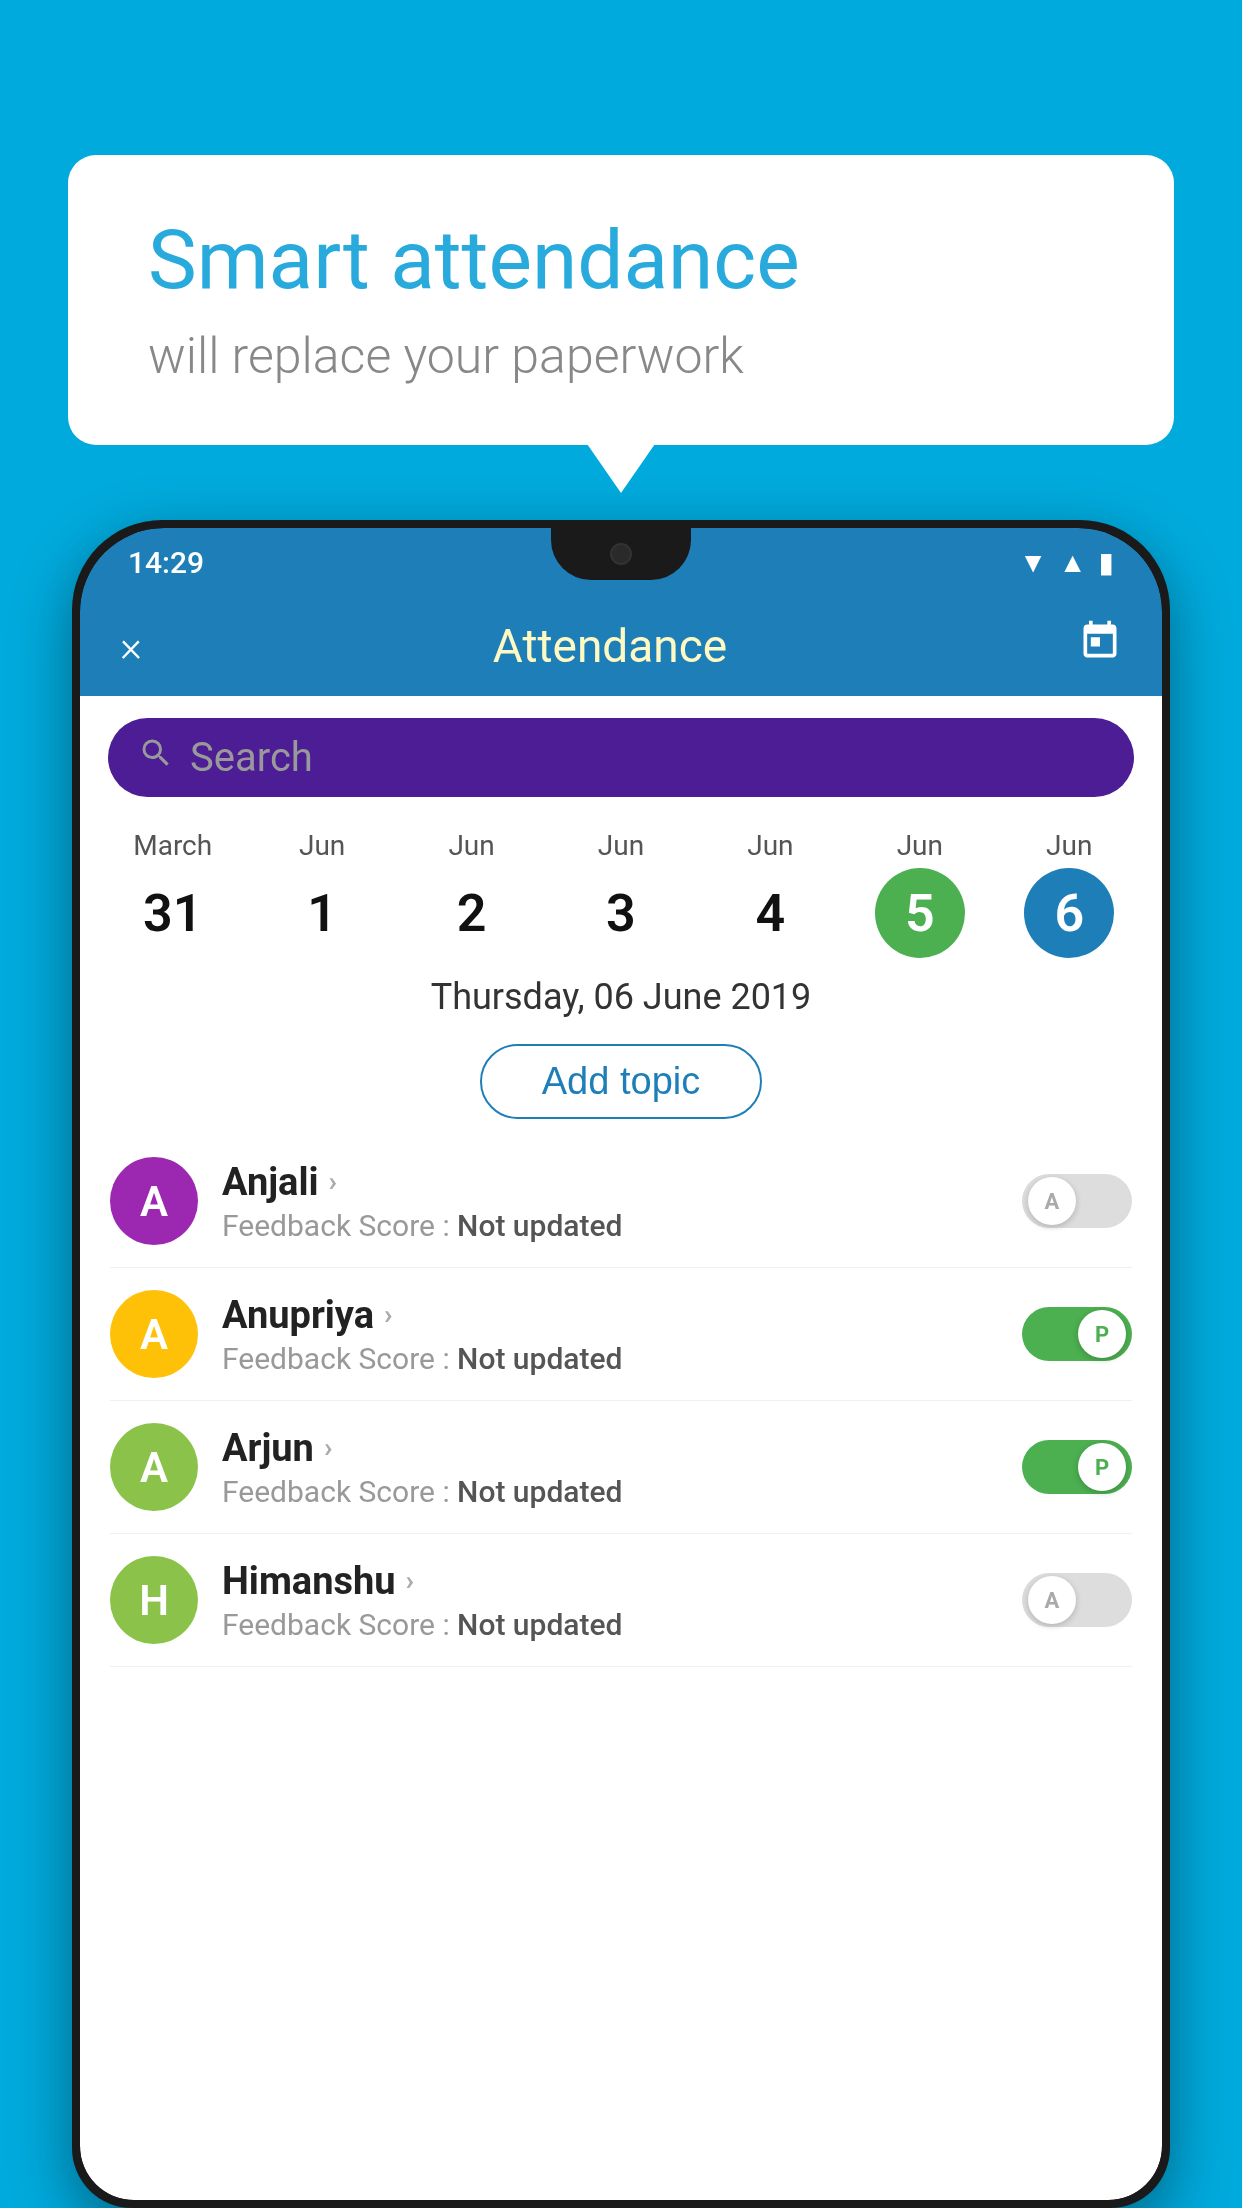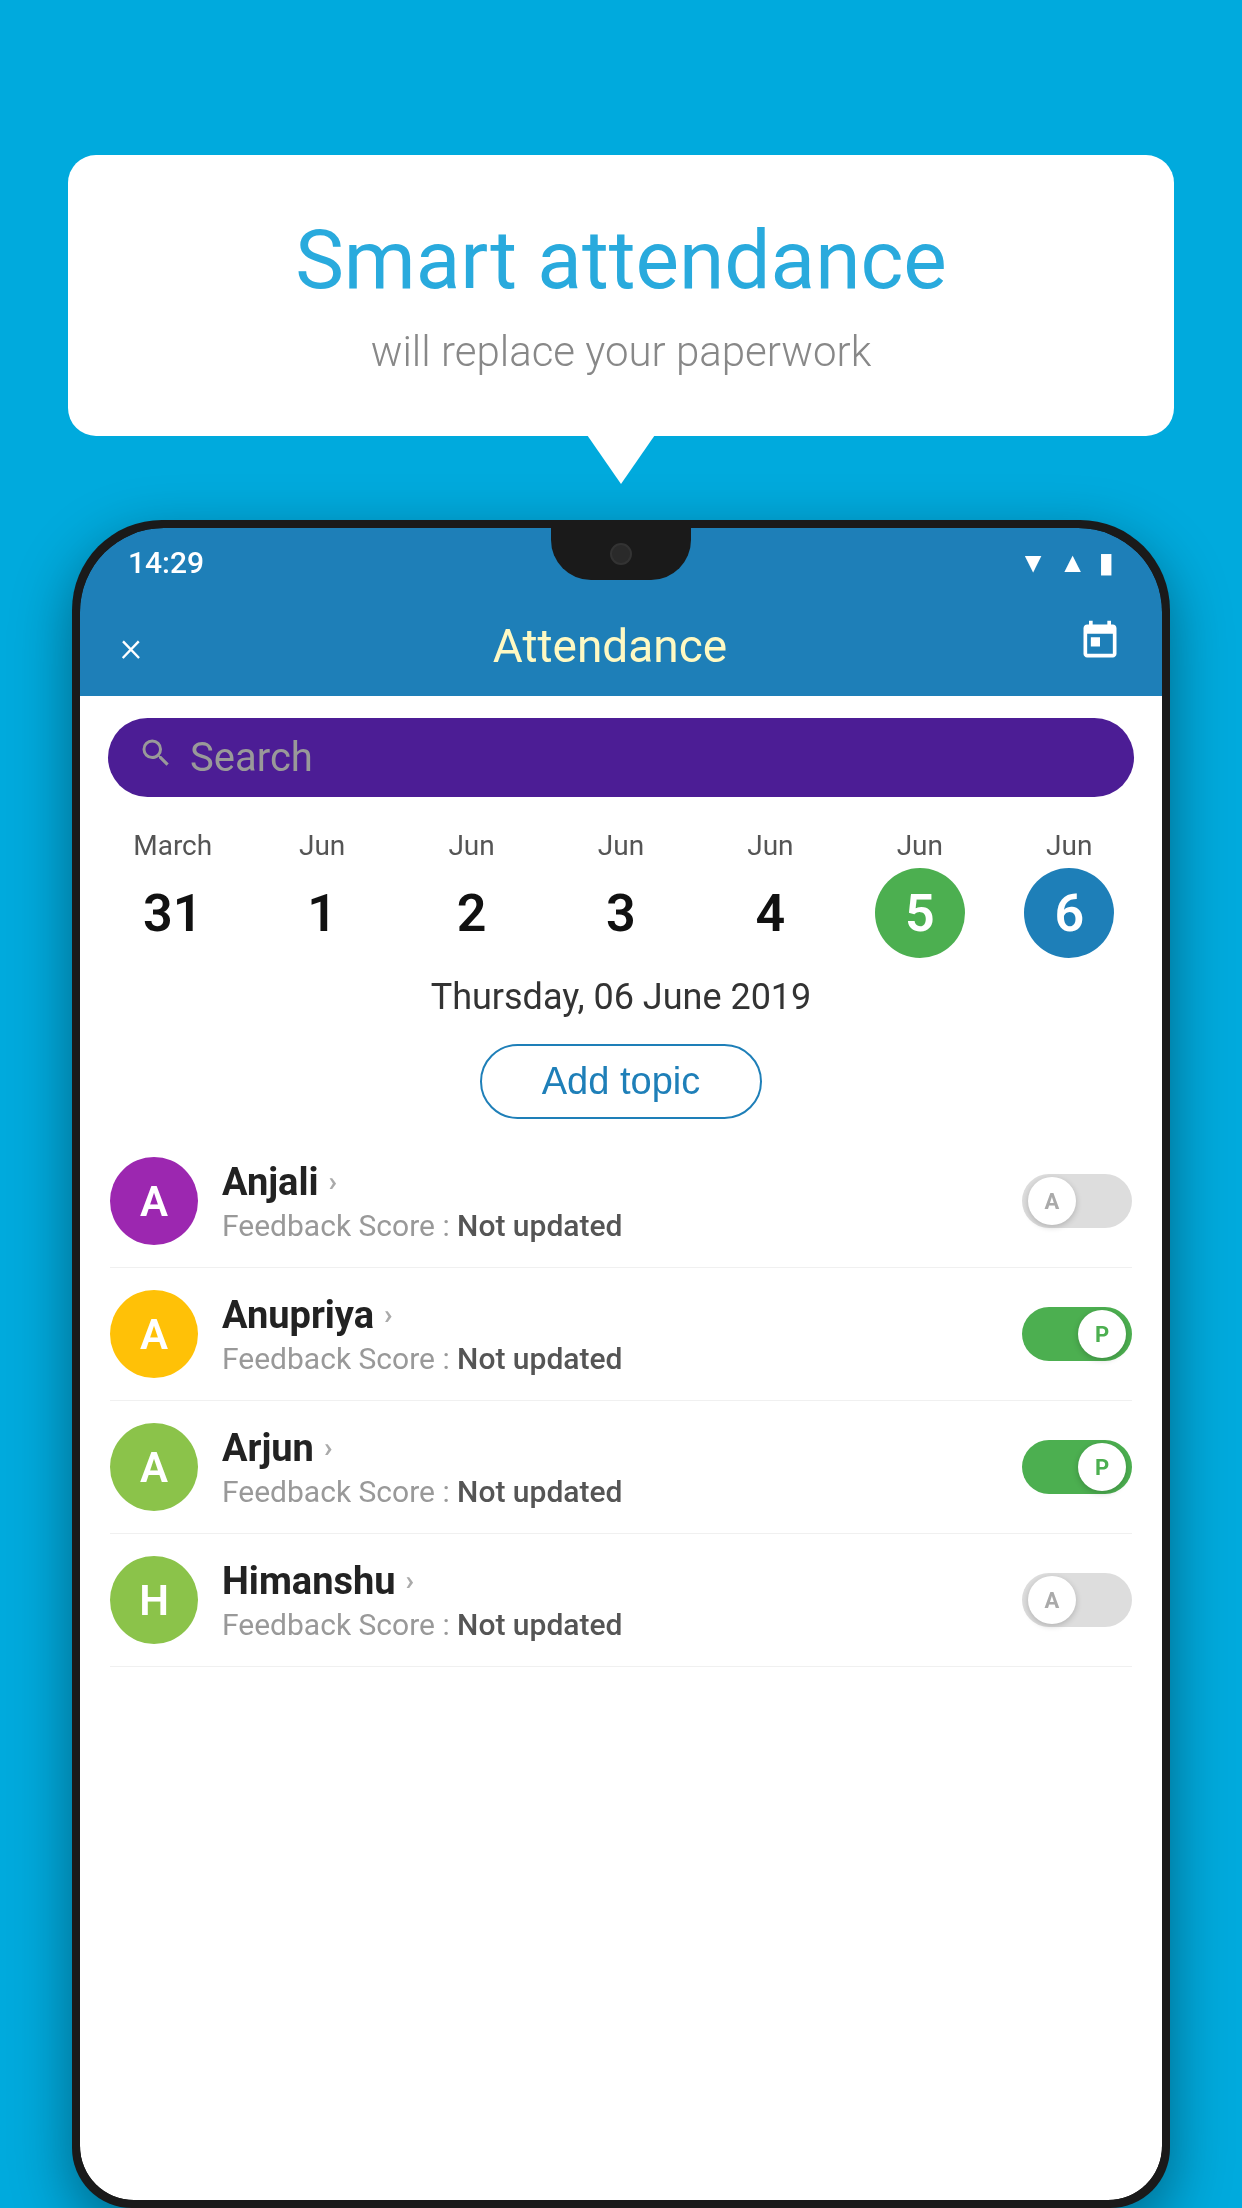--- a/index.html
+++ b/index.html
@@ -21,21 +21,20 @@
       display: flex;
       flex-direction: column;
       align-items: center;
     }
 
     .speech-bubble {
       background: white;
       border-radius: 28px;
       padding: 60px 80px;
       width: 100%;
-      text-align: center;
       position: relative;
     }
 
     .speech-bubble::after {
       content: '';
       position: absolute;
       bottom: -48px;
       left: 50%;
       transform: translateX(-50%);
       width: 0;
@@ -47,21 +46,21 @@
 
     .bubble-title {
       font-size: 82px;
       color: #29AADD;
       font-weight: 400;
       line-height: 1.1;
       margin-bottom: 22px;
     }
 
     .bubble-subtitle {
-      font-size: 42px;
+      font-size: 50px;
       color: #888;
       font-weight: 300;
     }
 
     
     .phone-frame {
       position: absolute;
       top: 520px;
       left: 72px;
       right: 72px;

